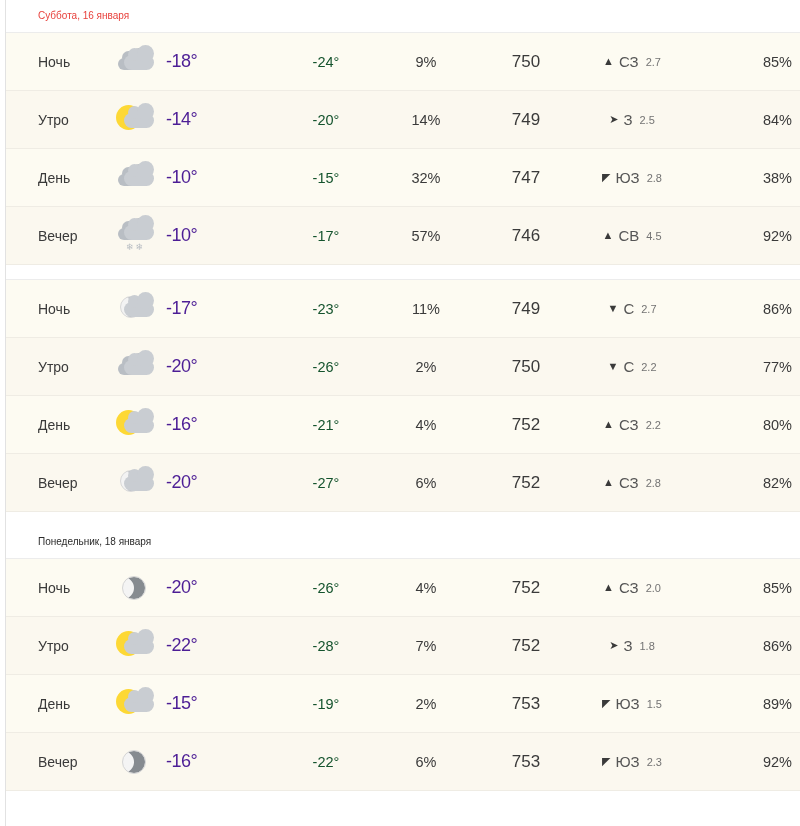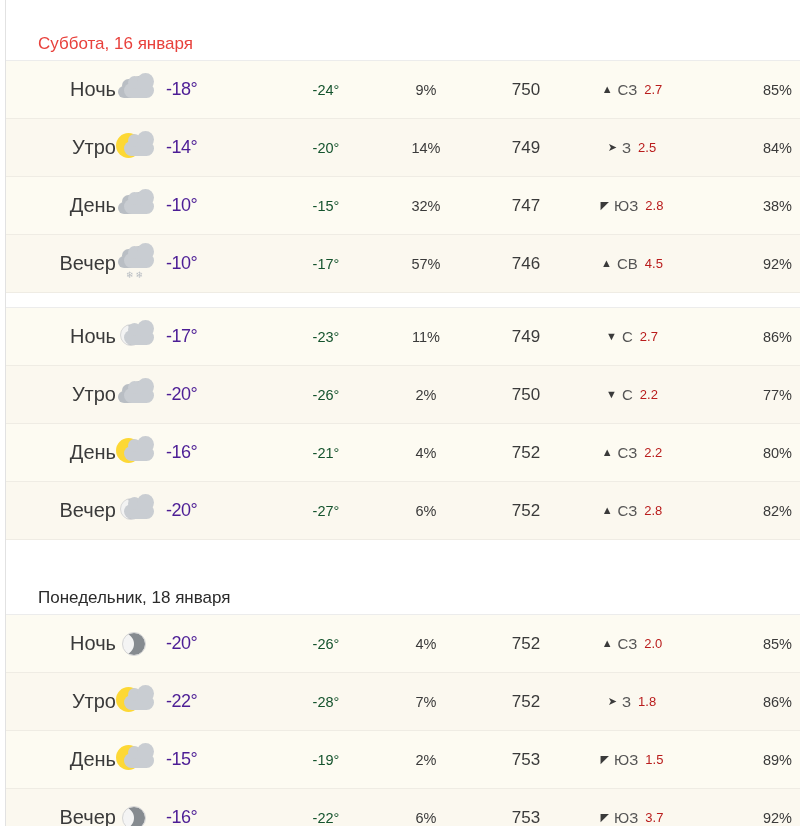--- a/index.html
+++ b/index.html
@@ -34,23 +34,22 @@
     position: absolute;
     left: 6px;
     top: 0;
     width: 794px;
   }
 
   .day-header {
     height: 32px;
     line-height: 32px;
     padding-left: 32px;
-    font-size: 17px;
-    background: #ffffff;
-    margin-top: 28px;
+    font-size: 10px;
+    background: #ffffff;
   }
   .day-header.weekend {
     color: #e8413c;
   }
   .day-header.weekday {
     color: #2b2b2b;
   }
 
   .rows {
     border-top: 1px solid #ececec;
@@ -63,23 +62,22 @@
     border-bottom: 1px solid #efece4;
     background: #fdfaf0;
   }
   .row.shade0 { background: #fdfbf2; }
   .row.shade1 { background: #fbf8ef; }
 
   .c-part {
     width: 110px;
     padding-left: 32px;
     box-sizing: border-box;
-    font-size: 20px;
-    color: #3a3a3a;
-    text-align: right;
+    font-size: 14px;
+    color: #3a3a3a;
   }
   .c-icon-temp {
     width: 160px;
     display: flex;
     align-items: center;
     gap: 6px;
   }
   .c-feels {
     width: 100px;
     text-align: center;
@@ -210,22 +208,22 @@
     display: inline-block;
     font-size: 11px;
     color: #3a3a3a;
     line-height: 1;
   }
   .wdir {
     font-size: 15px;
     color: #555555;
   }
   .wspeed {
-    font-size: 13px;
-    color: #b91c1c;
+    font-size: 11px;
+    color: #737373;
     margin-left: 2px;
   }
   .spacer {
     height: 14px;
     background: #ffffff;
   }
   .bottom-pad {
     height: 12px;
     background: #ffffff;
   }
@@ -461,20 +459,20 @@
               <span class="moondark"></span>
             </span>
             <span class="temp">-16°</span>
           </div>
           <div class="c-feels">-22°</div>
           <div class="c-prec">6%</div>
           <div class="c-press">753</div>
           <div class="c-wind">
             <span class="warrow">◤</span>
             <span class="wdir">ЮЗ</span>
-            <span class="wspeed">3.7</span>
+            <span class="wspeed">2.3</span>
           </div>
           <div class="c-hum">92%</div>
         </div>
       </div>
       <div class="bottom-pad"></div>
     </div>
 </div>
 
 </body></html>

